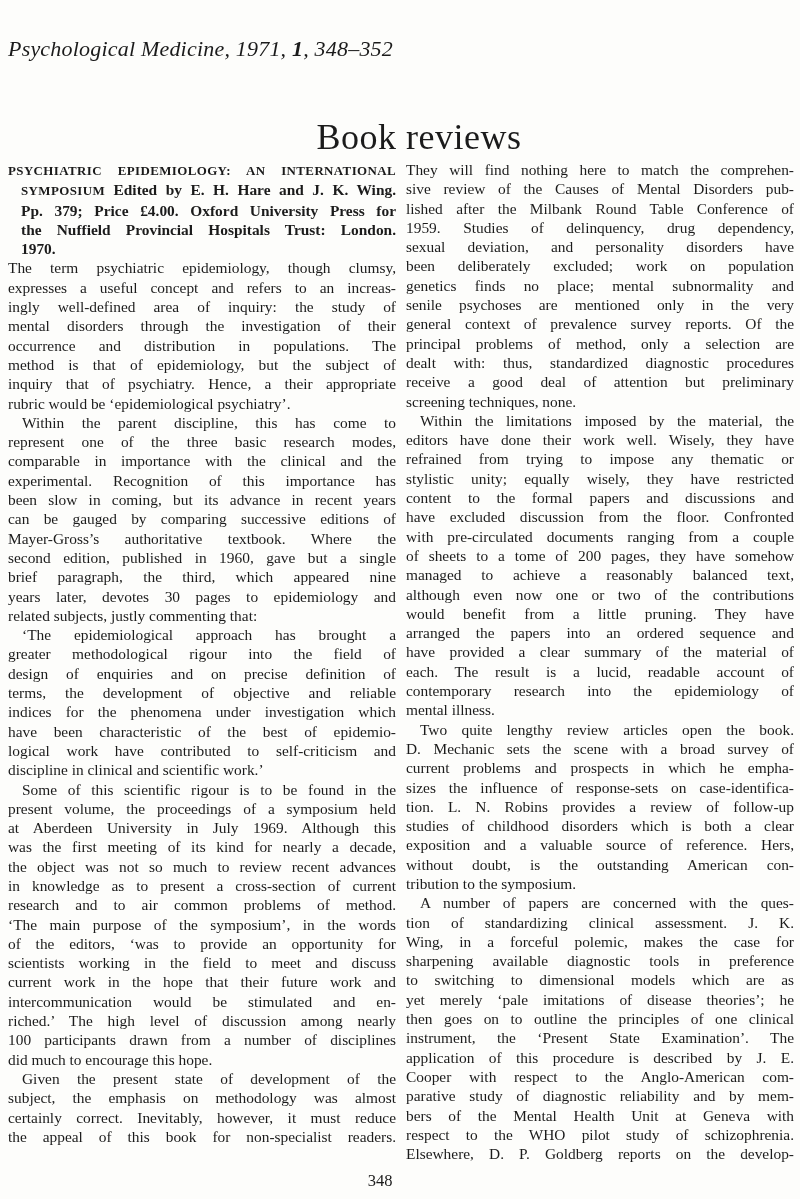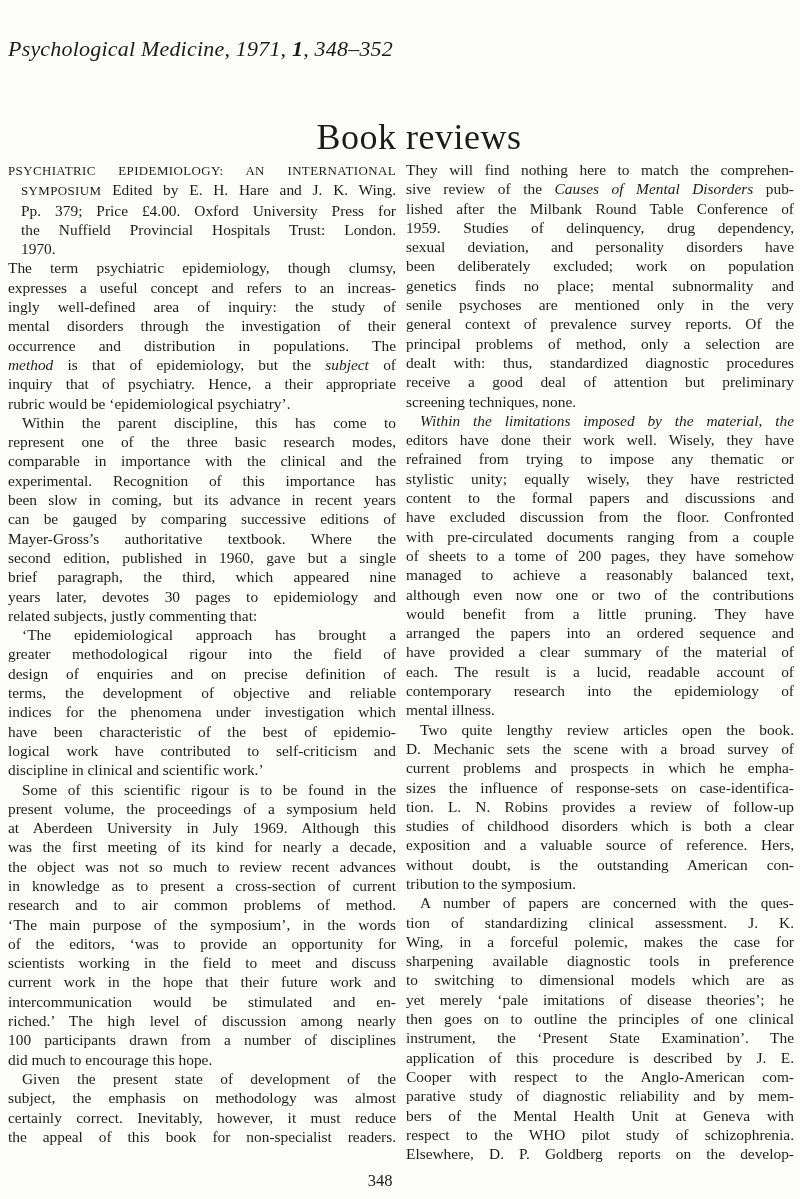--- a/index.html
+++ b/index.html
@@ -45,23 +45,23 @@
   .para { margin: 0; }
   .line {
     text-align: justify;
     text-align-last: justify;
     overflow: hidden;
     white-space: normal;
   }
   .line.last { text-align-last: left; }
   .para.indent .line:first-child { text-indent: 14px; }
   .para.hanging .line:not(:first-child) { padding-left: 13px; }
-  .para.citation { font-weight: normal; }
+  .para.citation { font-weight: bold; }
   .run-sc { font-size: 0.84em; letter-spacing: 0.4px; }
-  .run-i { font-style: italic; }
+  .run-i { }
   .page-number {
     position: absolute;
     left: 0; top: 1171px;
     width: 760px;
     text-align: center;
     font-size: 16.5px;
   }
 </style>
 </head>
 <body>

